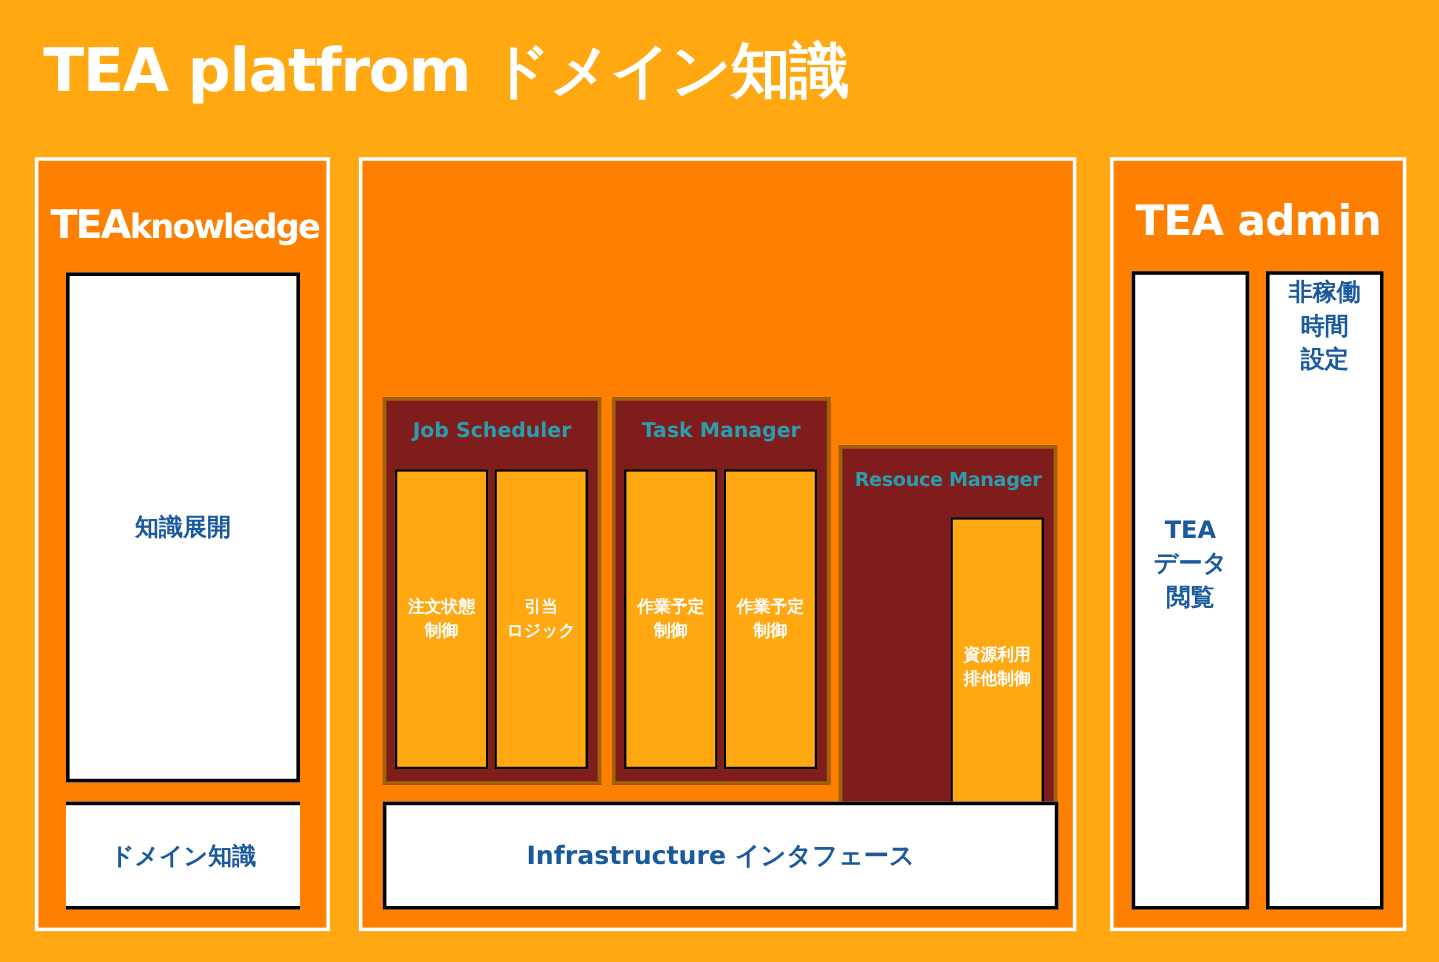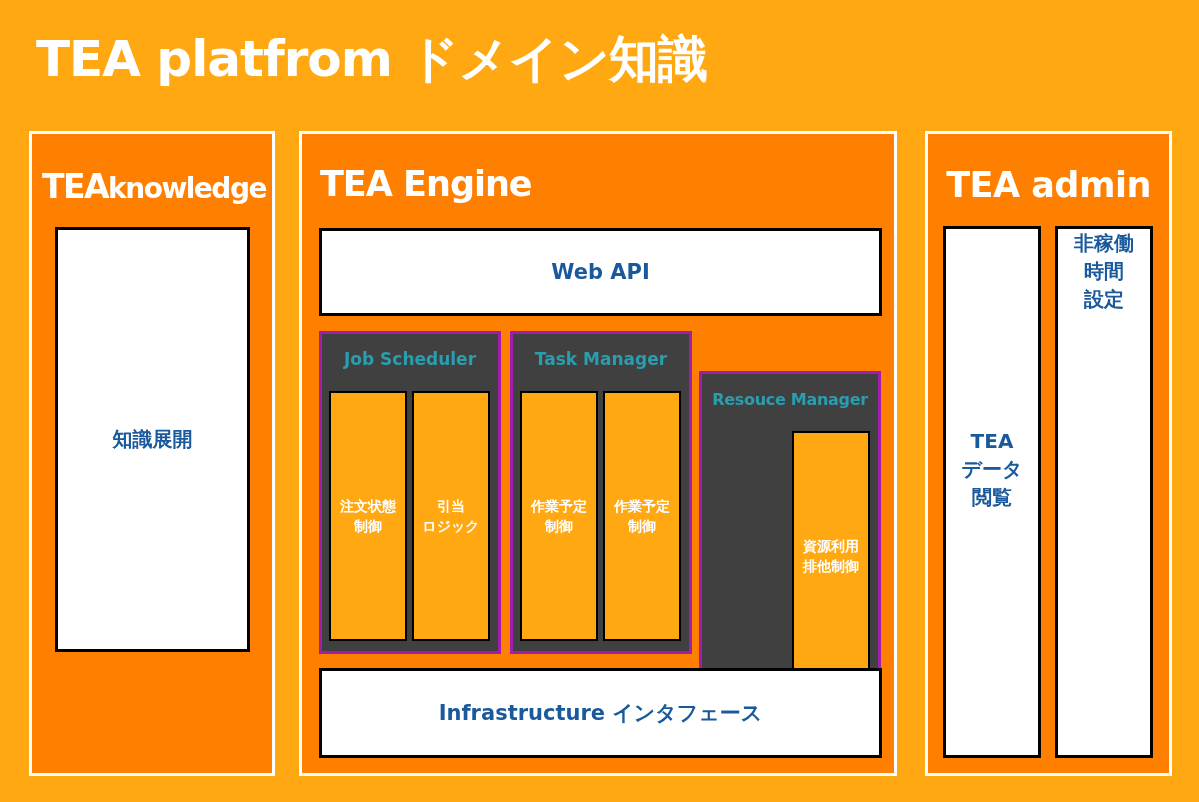--- a/index.html
+++ b/index.html
@@ -23,22 +23,22 @@
     color: #ffffff; font-weight: bold; white-space: nowrap; line-height: 1;
   }
   .box-white {
     background: #ffffff;
     border: 3px solid #000000;
     display: flex; align-items: center; justify-content: center;
     text-align: center;
     color: #1A5A9C; font-weight: bold;
   }
   .sub-panel {
-    background: #404040;
-    border: 3px solid #a21caf;
+    background: #7f1d1d;
+    border: 3px solid #a16207;
   }
   .sub-title {
     color: #2A9DAE; font-weight: bold; font-size: 17px; text-align: center;
     white-space: nowrap; line-height: 1;
   }
   .cell-orange {
     background: #FFA812;
     border: 2px solid #000000;
     display: flex; align-items: center; justify-content: center;
     text-align: center;
@@ -52,28 +52,27 @@
 
 <div class="abs title">TEA platfrom ドメイン知識</div>
 
 <div class="abs panel" style="left:29px; top:131px; width:246px; height:645px;">
   <div class="abs panel-title" style="left:10px; top:36px; font-size:33px; letter-spacing:-1.5px;">
     <span>TEA</span><span style="font-size:28px; letter-spacing:-1.5px;">knowledge</span>
   </div>
   <div class="abs box-white" style="left:23px; top:93px; width:195px; height:425px; font-size:20px;">
     <span>知識展開</span>
   </div>
+  <div class="abs box-white" style="left:23px; top:534px; width:195px; height:90px; font-size:20px; border-left:none; border-right:none;">
+    <span>ドメイン知識</span>
+  </div>
 </div>
 
 <div class="abs panel" style="left:299px; top:131px; width:598px; height:645px;">
-  <div class="abs panel-title" style="left:18px; top:33px; font-size:35px; letter-spacing:-1px;">TEA Engine</div>
 
-  <div class="abs box-white" style="left:17px; top:94px; width:563px; height:88px; font-size:21px;">
-    <span>Web API</span>
-  </div>
 
   <div class="abs sub-panel" style="left:17px; top:197px; width:182px; height:323px;">
     <div class="abs sub-title" style="left:0; right:0; top:17px;">Job Scheduler</div>
     <div class="abs cell-orange" style="left:7px; top:57px; width:78px; height:250px;">注文状態
 制御</div>
     <div class="abs cell-orange" style="left:90px; top:57px; width:78px; height:250px;">引当
 ロジック</div>
   </div>
 
   <div class="abs sub-panel" style="left:208px; top:197px; width:182px; height:323px;">

